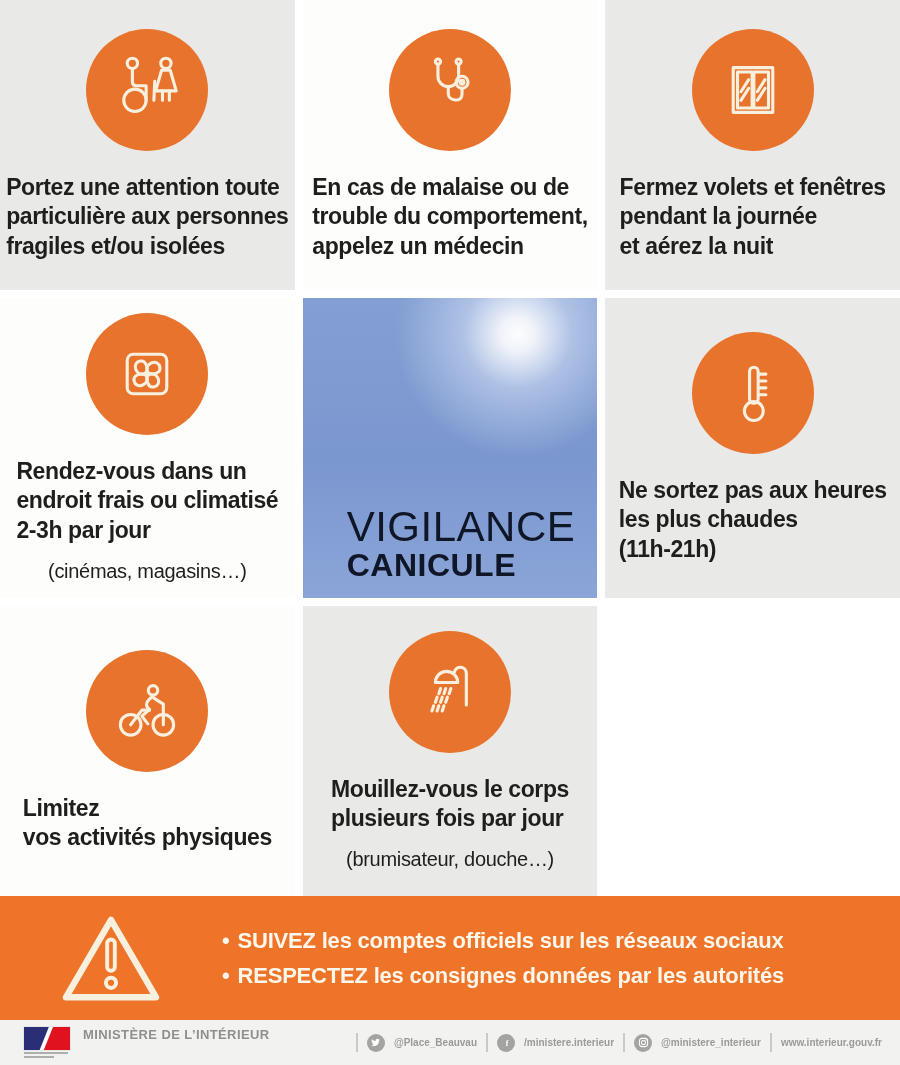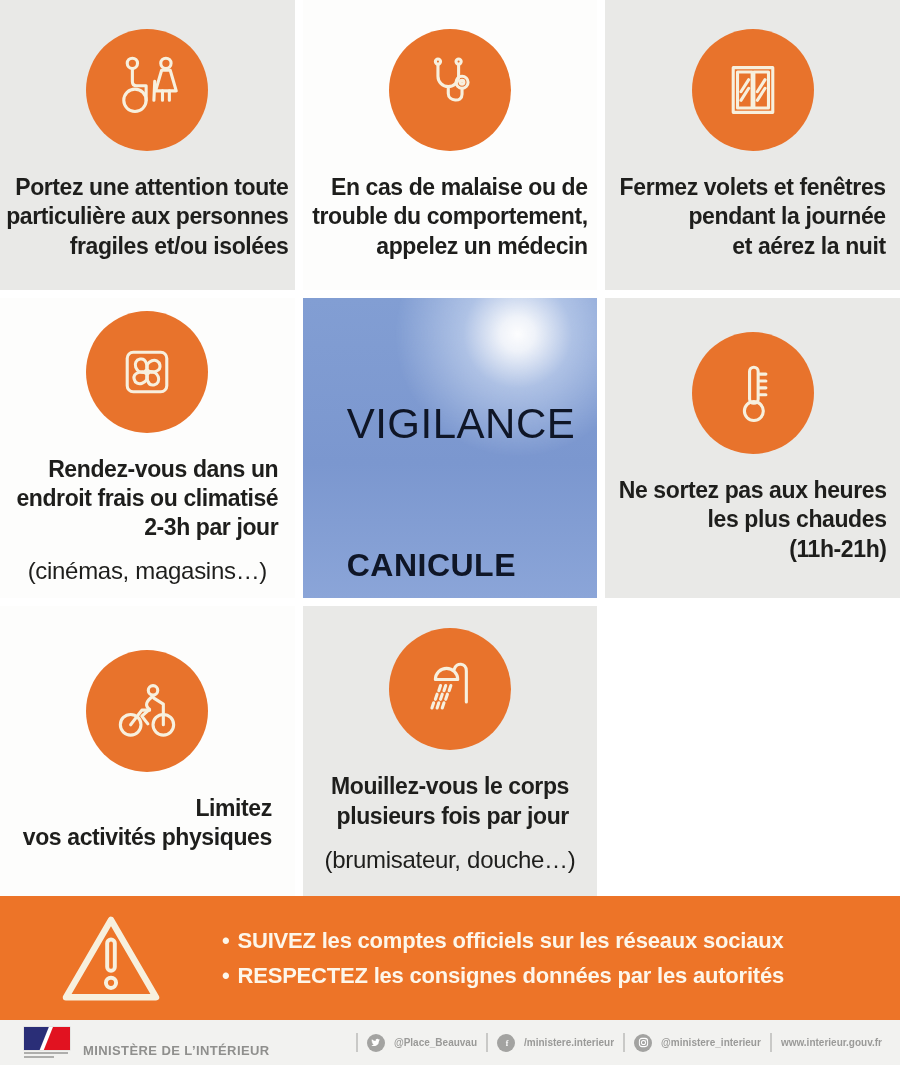--- a/index.html
+++ b/index.html
@@ -1,48 +1,48 @@
 <!DOCTYPE html>
 <html><head>
 <meta charset="utf-8">
 <style>
   html,body{margin:0;padding:0;background:#ffffff;}
   .poster{width:900px;height:1065px;background:#ffffff;font-family:"Liberation Sans",sans-serif;overflow:hidden;position:relative;}
 
   
   .grid{display:grid;grid-template-columns:1fr 1fr 1fr;grid-template-rows:290px 300px 290px;gap:8px;height:896px;background:#ffffff;}
-  .cell{display:flex;flex-direction:column;align-items:center;justify-content:center;text-align:right;padding:0 4px;box-sizing:border-box;}
+  .cell{display:flex;flex-direction:column;align-items:center;justify-content:center;text-align:left;padding:0 4px;box-sizing:border-box;}
   .cell.gray{background:#e9e9e7;}
   .cell.white{background:#fdfdfc;}
   .badge{width:122px;height:122px;border-radius:50%;background:#e8732c;display:flex;align-items:center;justify-content:center;margin-bottom:22px;flex:none;}
   .badge svg{width:86px;height:86px;display:block;}
   .badge svg *{stroke:#f7f0de;fill:none;stroke-width:3.6;stroke-linecap:round;stroke-linejoin:round;}
   .advice{font-size:23px;font-weight:bold;line-height:1.27;color:#1e1e1c;letter-spacing:-0.4px;white-space:pre-line;}
-  .note{font-size:24px;font-weight:normal;color:#1e1e1c;margin-top:15px;letter-spacing:-0.3px;}
-
-  
-  .sky{align-items:flex-start;justify-content:space-between;padding:0 0 16px 44px;text-align:left;
+  .note{font-size:20px;font-weight:normal;color:#1e1e1c;margin-top:15px;letter-spacing:-0.3px;}
+
+  
+  .sky{align-items:flex-start;justify-content:flex-end;padding:0 0 16px 44px;text-align:left;
     background:
       radial-gradient(circle at 73% 12%, rgba(255,255,255,0.98) 0%, rgba(255,255,255,0.88) 5%, rgba(230,239,252,0.45) 16%, rgba(255,255,255,0) 36%),
       linear-gradient(180deg,#829ed3 0%,#7b97cf 55%,#8ba5d8 100%);}
   .sky .t1{font-size:42px;font-weight:400;color:#0f1627;line-height:1.04;letter-spacing:0.5px;}
   .sky .t2{font-size:32px;font-weight:700;color:#0f1627;line-height:1.04;letter-spacing:0.5px;}
 
   
   .band{height:124px;background:#ed7428;display:flex;align-items:center;box-sizing:border-box;}
   .band .tri{width:222px;flex:none;display:flex;justify-content:center;align-items:center;}
   .band .tri svg{width:118px;height:104px;}
   .band .tri svg *{stroke:#f7f0de;fill:none;stroke-linejoin:round;stroke-linecap:round;}
   .band ul{list-style:none;margin:0;padding:0;display:flex;flex-direction:column;gap:9px;}
   .band li{font-size:22px;font-weight:bold;color:#fdf6ea;letter-spacing:-0.2px;white-space:nowrap;}
   .band .bullet{margin-right:8px;}
 
   
   .footer{height:45px;background:#f2f2f0;display:flex;align-items:center;justify-content:space-between;padding:0 18px 0 24px;box-sizing:border-box;}
-  .gov{display:flex;align-items:flex-end;gap:13px;}
+  .gov{display:flex;align-items:flex-start;gap:13px;}
   .flagwrap{display:flex;flex-direction:column;align-items:flex-start;}
   .flag{width:46px;height:23px;background:#ffffff;position:relative;overflow:hidden;box-shadow:0 0 0 0.5px #d8d8d6;}
   .flag .fb{position:absolute;inset:0;background:#2a2e77;clip-path:polygon(0 0,54% 0,34% 100%,0 100%);}
   .flag .fr{position:absolute;inset:0;background:#e11220;clip-path:polygon(63% 0,100% 0,100% 100%,43% 100%);}
   .flag-cap{height:2px;background:#aeaeac;margin-top:2px;}
   .flag-cap.c1{width:44px;}
   .flag-cap.c2{width:30px;}
   .ministry{font-size:13px;font-weight:bold;color:#8f8f8d;letter-spacing:0.4px;}
   .social{display:flex;align-items:center;gap:9px;}
   .social .sep{width:2px;height:19px;background:#c9c9c7;flex:none;}

